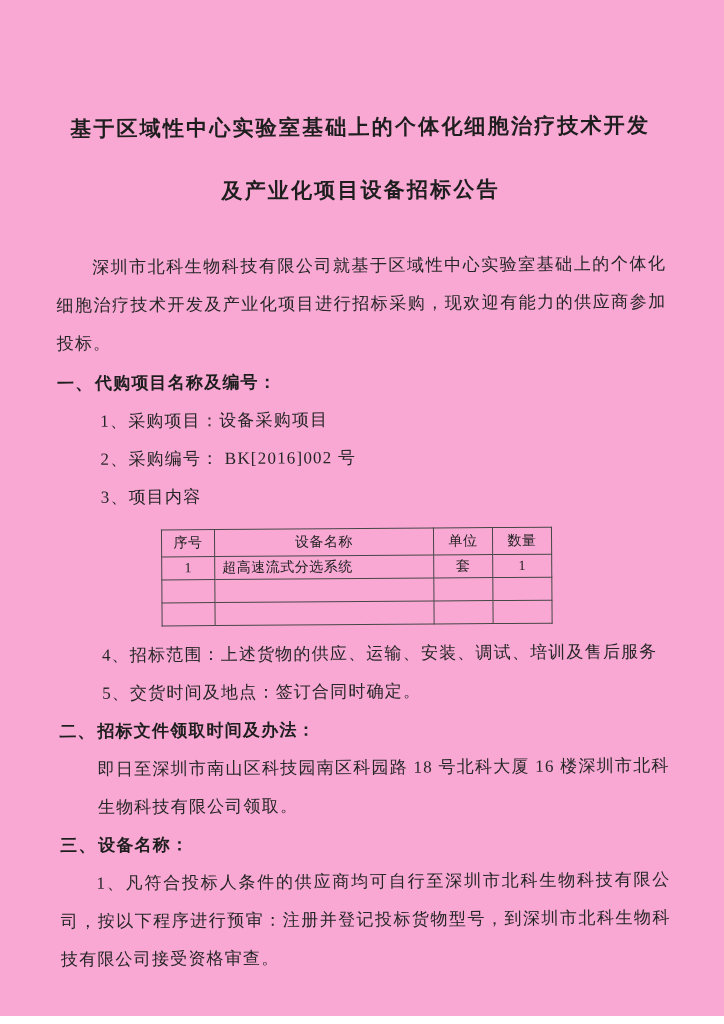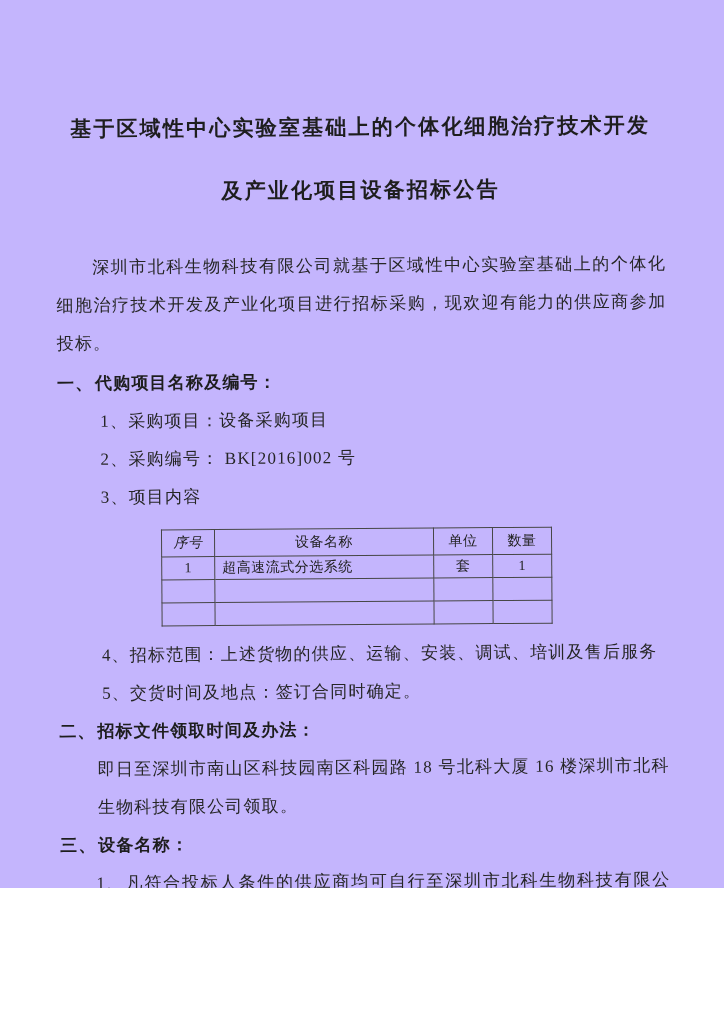--- a/index.html
+++ b/index.html
@@ -1,20 +1,20 @@
 <!DOCTYPE html>
 <html><head>
 <meta charset="utf-8">
 <style>
   html, body { margin: 0; padding: 0; background: #ffffff; }
   .page {
     position: relative;
     width: 724px;
-    height: 888px;
-    background: #c4b5fd;
+    height: 1016px;
+    background: #f9a8d4;
     overflow: hidden;
     font-family: "Liberation Serif", "DejaVu Serif", serif;
     color: #262626;
   }
   .content {
     position: absolute;
     left: 57px;
     top: 0;
     width: 610px;
     transform: rotate(-0.4deg);
@@ -68,21 +68,21 @@
   .equip-table th, .equip-table td {
     border: 1px solid #474747;
     text-align: center;
     padding: 0;
     font-weight: 400;
     overflow: hidden;
     white-space: nowrap;
   }
   .equip-table thead th { height: 26px; }
   .equip-table tbody td { height: 22px; }
-  .col-seq  { width: 52px; font-style: italic; }
+  .col-seq  { width: 52px; }
   .col-name { width: 218px; }
   .col-unit { width: 58px; }
   .col-qty  { width: 58px; }
   .cell-name-data { text-align: left !important; padding-left: 7px !important; }
 
   .block-indent { margin-left: 38px; }
   .para-indent  { text-indent: 36px; }
 </style>
 </head>
 <body>

